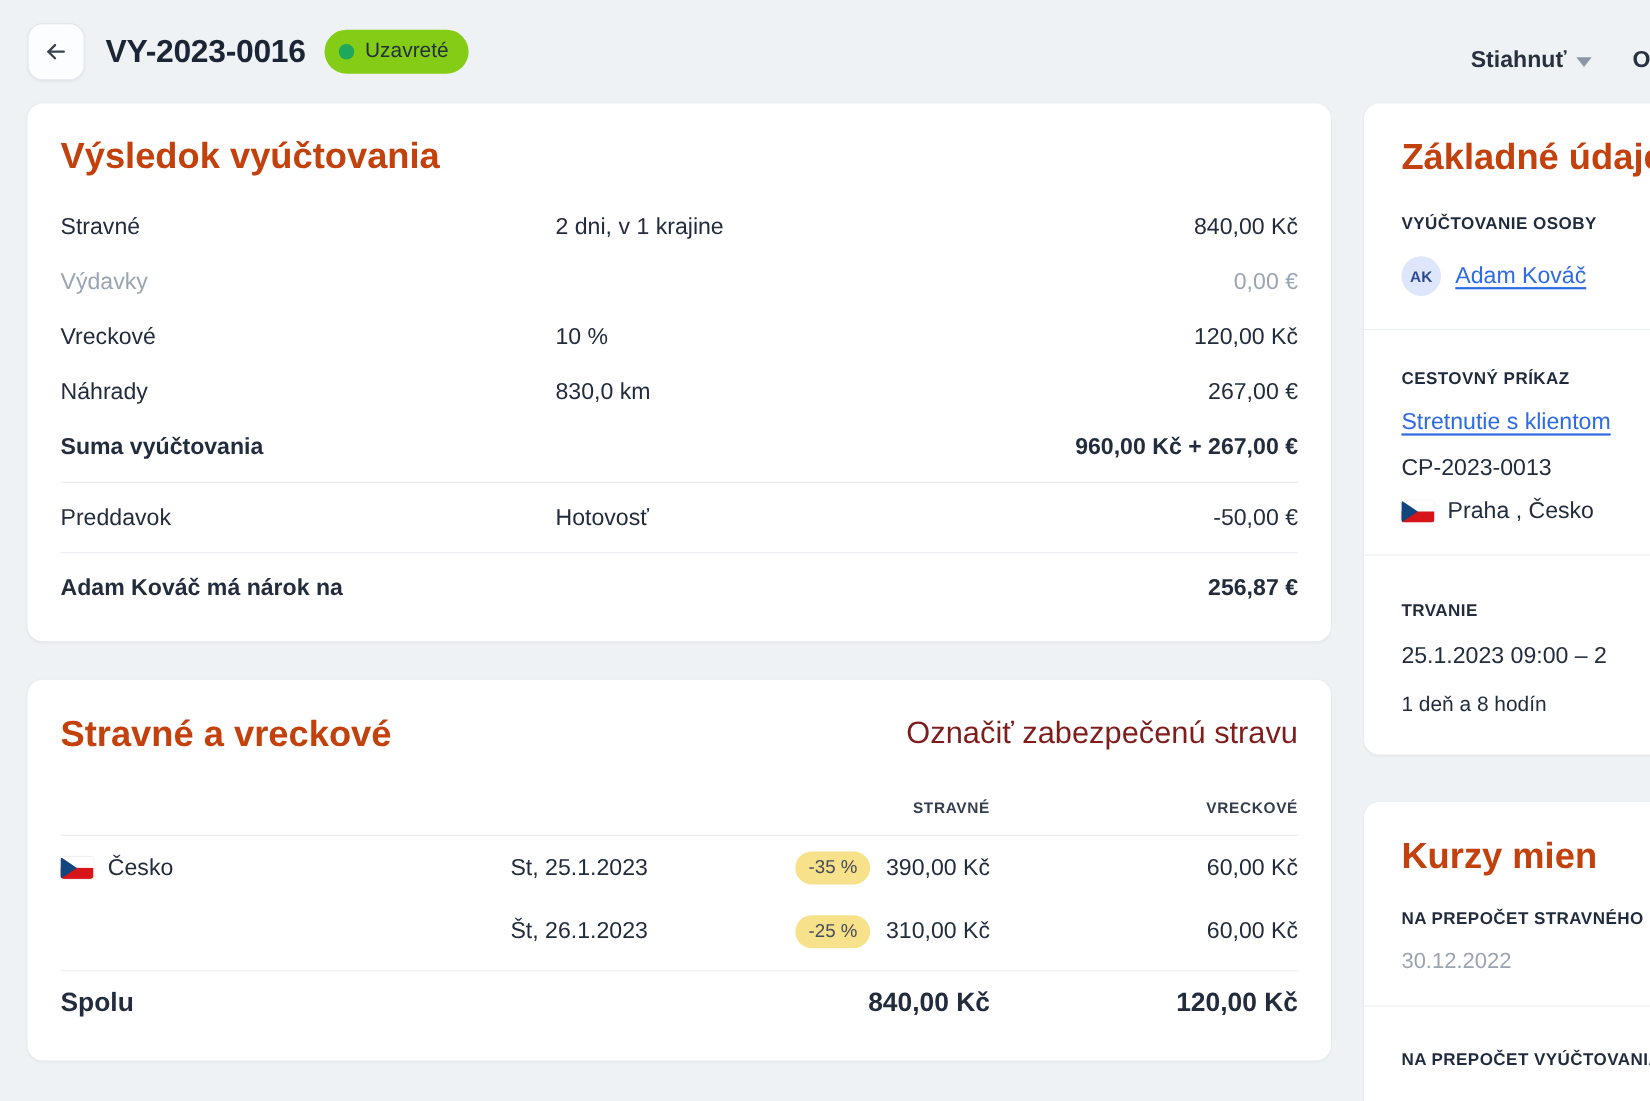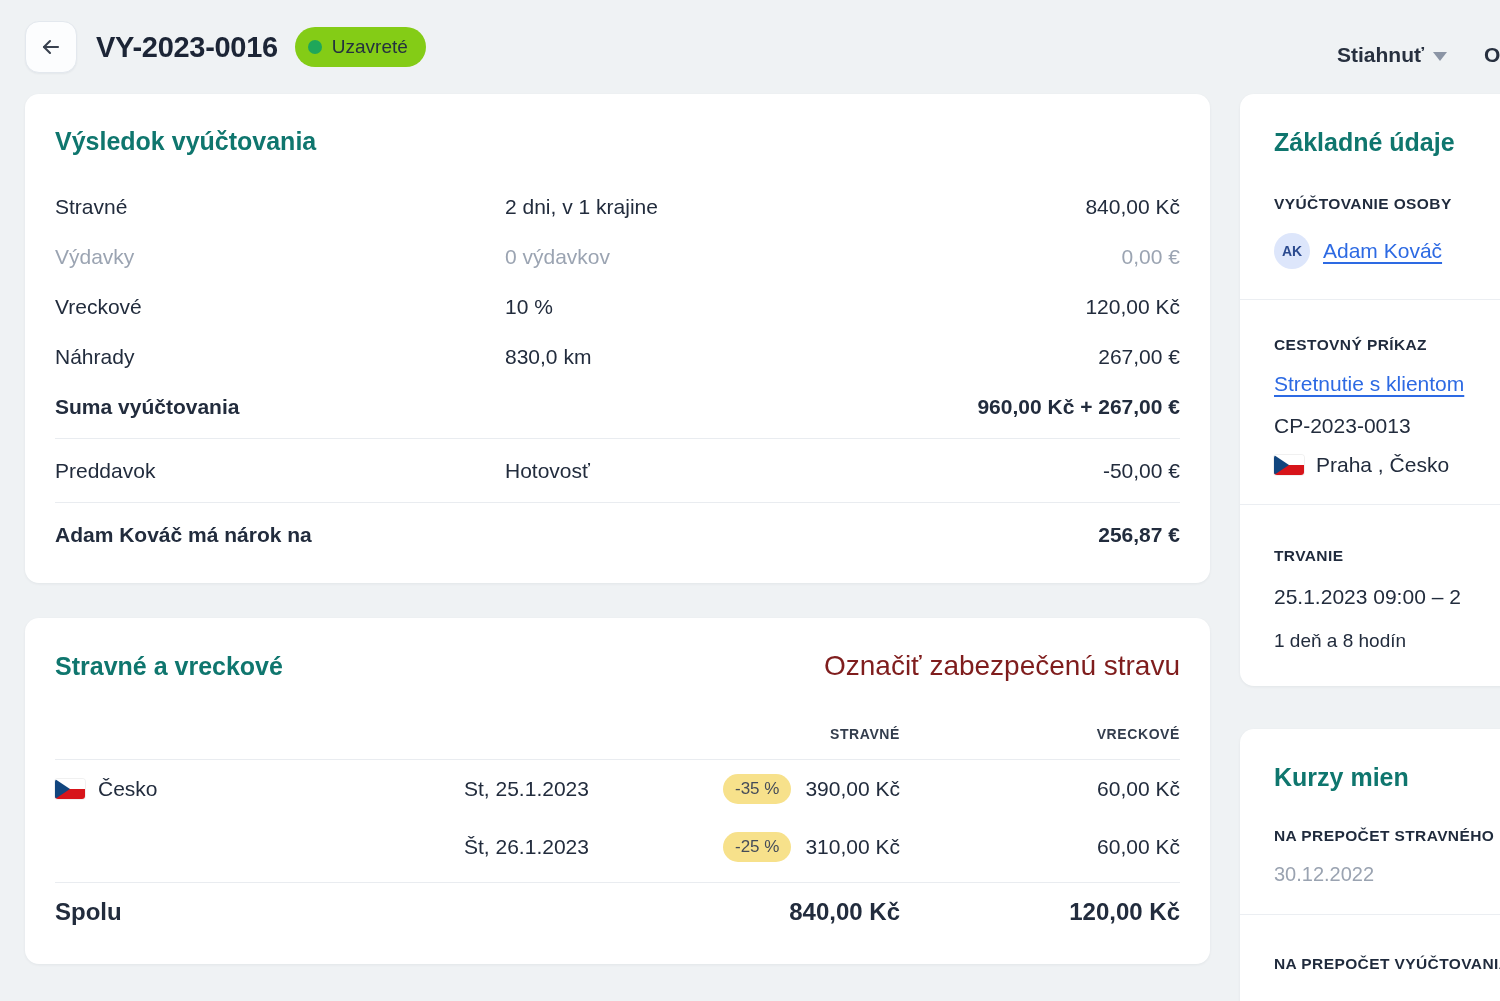--- a/index.html
+++ b/index.html
@@ -28,21 +28,21 @@
   .topbar-right { position:absolute; left:1337px; top:0; height:110px; display:flex; align-items:center; gap:37px; white-space:nowrap; }
   .txt-btn { display:inline-flex; align-items:center; gap:9px; font-size:21px; font-weight:600; color:#27303f; cursor:pointer; background:none; border:none; font-family:inherit; }
   .caret { display:inline-block; width:0; height:0; border-left:7px solid transparent; border-right:7px solid transparent; border-top:9px solid #8b95a5; margin-top:2px; }
 
   
   .content { display:flex; gap:30px; padding-left:25px; align-items:flex-start; }
   .main-col { flex:0 0 1185px; width:1185px; }
   .sidebar { flex:0 0 320px; width:320px; display:flex; flex-direction:column; gap:43px; }
   .card { background:#fff; border-radius:14px; box-shadow:0 1px 3px rgba(23,32,49,.06); }
 
-  h2.card-title { font-size:25px; line-height:29px; font-weight:700; color:#0f766e; }
+  h2.card-title { font-size:33px; line-height:29px; font-weight:700; color:#c2410c; }
 
   
   .summary-card { padding:33px 30px 23px 30px; }
   .summary-card h2 { margin-bottom:26px; }
   .srow { display:grid; grid-template-columns:450px 1fr max-content; height:50px; align-items:center; font-size:21px; }
   .srow .sr-amount { text-align:right; }
   .srow.muted { color:#9ba4b2; }
   .srow.bold { font-weight:700; }
   .hdiv { border-top:1px solid #e9ecf0; margin:6px 0 7px 0; }
 
@@ -109,21 +109,20 @@
     <section class="card summary-card">
       <h2 class="card-title">Výsledok vyúčtovania</h2>
       <div id="summary-rows">
           <div class="srow">
             <span class="sr-label">Stravné</span>
             <span class="sr-detail">2 dni, v 1 krajine</span>
             <span class="sr-amount">840,00 Kč</span>
           </div>
           <div class="srow muted">
             <span class="sr-label">Výdavky</span>
-            <span class="sr-detail">0 výdavkov</span>
             <span class="sr-amount">0,00 €</span>
           </div>
           <div class="srow">
             <span class="sr-label">Vreckové</span>
             <span class="sr-detail">10 %</span>
             <span class="sr-amount">120,00 Kč</span>
           </div>
           <div class="srow">
             <span class="sr-label">Náhrady</span>
             <span class="sr-detail">830,0 km</span>

